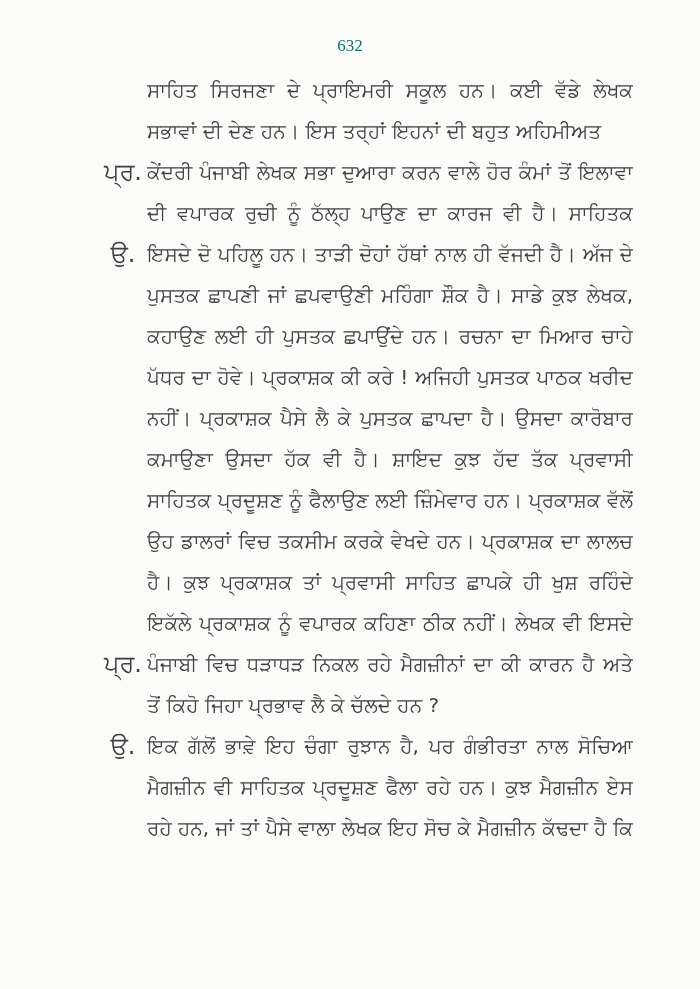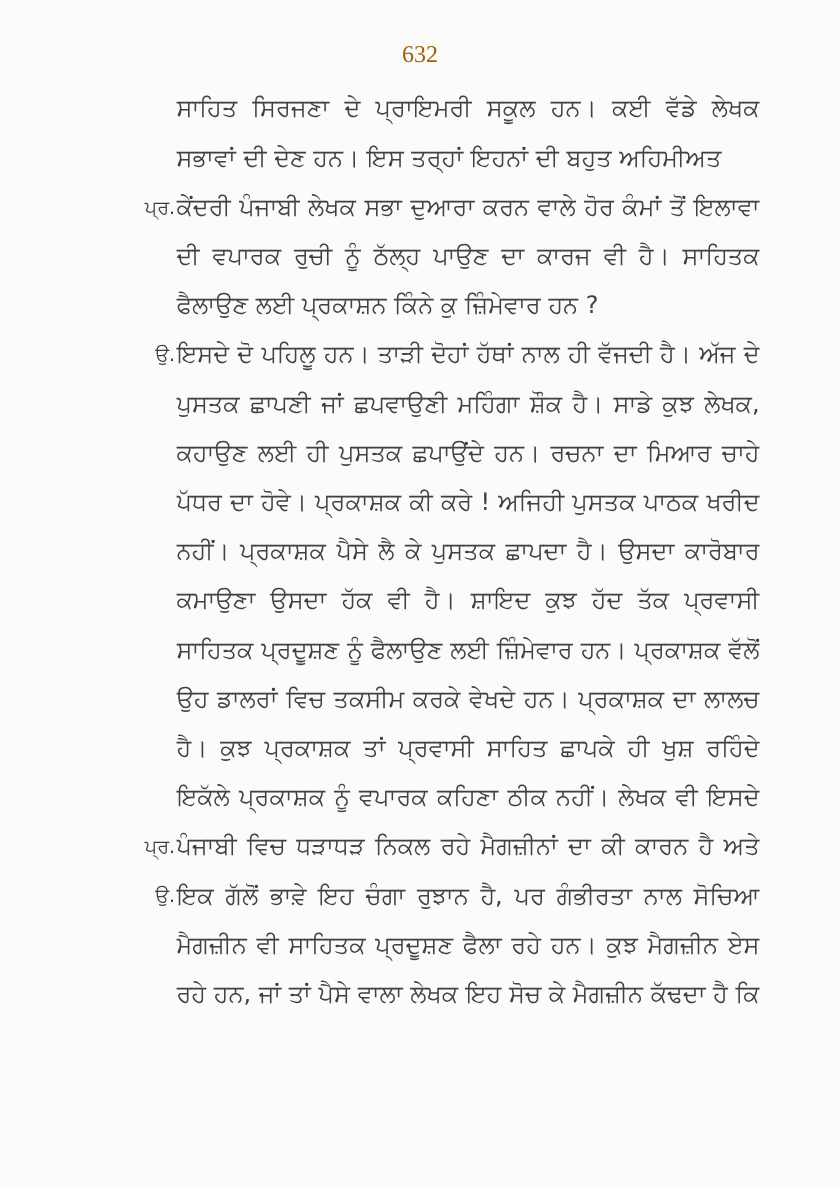--- a/index.html
+++ b/index.html
@@ -18,41 +18,41 @@
     overflow: hidden;
     box-sizing: border-box;
   }
   .page-number {
     position: absolute;
     top: 34px;
     left: 0;
     width: 700px;
     text-align: center;
     font-family: "Liberation Serif", serif;
-    font-size: 20px;
+    font-size: 17px;
     line-height: 24px;
-    color: #a16207;
+    color: #0f766e;
   }
   .content {
     position: absolute;
     left: 147px;
     top: 70px;
     width: 486px;
   }
   .block {
     position: relative;
   }
   .marker {
     position: absolute;
     left: -47px;
     top: 0;
     width: 46px;
-    font-size: 16px;
+    font-size: 24px;
     line-height: 41px;
-    text-align: right;
+    text-align: center;
     color: #3e3e3e;
     white-space: nowrap;
   }
   .line {
     font-size: 20px;
     line-height: 41px;
     height: 41px;
     overflow: hidden;
     color: #414141;
   }
@@ -76,40 +76,40 @@
 
     <section class="block">
       <div class="line j">ਸਾਹਿਤ ਸਿਰਜਣਾ ਦੇ ਪ੍ਰਾਇਮਰੀ ਸਕੂਲ ਹਨ। ਕਈ ਵੱਡੇ ਲੇਖਕ ਇਹਨਾਂ ਸਾਹਿਤ</div>
       <div class="line l">ਸਭਾਵਾਂ ਦੀ ਦੇਣ ਹਨ। ਇਸ ਤਰ੍ਹਾਂ ਇਹਨਾਂ ਦੀ ਬਹੁਤ ਅਹਿਮੀਅਤ ਹੈ।</div>
     </section>
 
     <section class="block">
       <div class="marker">ਪ੍ਰ.</div>
       <div class="line j">ਕੇਂਦਰੀ ਪੰਜਾਬੀ ਲੇਖਕ ਸਭਾ ਦੁਆਰਾ ਕਰਨ ਵਾਲੇ ਹੋਰ ਕੰਮਾਂ ਤੋਂ ਇਲਾਵਾ ਪ੍ਰਕਾਸ਼ਕਾਂ</div>
       <div class="line j">ਦੀ ਵਪਾਰਕ ਰੁਚੀ ਨੂੰ ਠੱਲ੍ਹ ਪਾਉਣ ਦਾ ਕਾਰਜ ਵੀ ਹੈ। ਸਾਹਿਤਕ ਪ੍ਰਦੂਸ਼ਨ ਨੂੰ</div>
-      <div class="line l">ਫੈਲਾਉਣ ਲਈ ਪ੍ਰਕਾਸ਼ਨ ਕਿੰਨੇ ਕੁ ਜ਼ਿੰਮੇਵਾਰ ਹਨ ?</div>
     </section>
 
     <section class="block">
       <div class="marker">ਉ.</div>
       <div class="line j">ਇਸਦੇ ਦੋ ਪਹਿਲੂ ਹਨ। ਤਾੜੀ ਦੋਹਾਂ ਹੱਥਾਂ ਨਾਲ ਹੀ ਵੱਜਦੀ ਹੈ। ਅੱਜ ਦੇ ਦੌਰ ਵਿਚ</div>
       <div class="line j">ਪੁਸਤਕ ਛਾਪਣੀ ਜਾਂ ਛਪਵਾਉਣੀ ਮਹਿੰਗਾ ਸ਼ੌਕ ਹੈ। ਸਾਡੇ ਕੁਝ ਲੇਖਕ, ਲੇਖਕ</div>
       <div class="line j">ਕਹਾਉਣ ਲਈ ਹੀ ਪੁਸਤਕ ਛਪਾਉਂਦੇ ਹਨ। ਰਚਨਾ ਦਾ ਮਿਆਰ ਚਾਹੇ ਕਿੰਨੇ ਵੀ ਨੀਵੇਂ</div>
       <div class="line j">ਪੱਧਰ ਦਾ ਹੋਵੇ। ਪ੍ਰਕਾਸ਼ਕ ਕੀ ਕਰੇ ! ਅਜਿਹੀ ਪੁਸਤਕ ਪਾਠਕ ਖਰੀਦ ਕੇ ਤਾਂ ਪੜ੍ਹਦਾ</div>
       <div class="line j">ਨਹੀਂ। ਪ੍ਰਕਾਸ਼ਕ ਪੈਸੇ ਲੈ ਕੇ ਪੁਸਤਕ ਛਾਪਦਾ ਹੈ। ਉਸਦਾ ਕਾਰੋਬਾਰ ਵੀ ਹੈ। ਮੁਨਾਫ਼ਾ</div>
       <div class="line j">ਕਮਾਉਣਾ ਉਸਦਾ ਹੱਕ ਵੀ ਹੈ। ਸ਼ਾਇਦ ਕੁਝ ਹੱਦ ਤੱਕ ਪ੍ਰਵਾਸੀ ਸਾਹਿਤਕਾਰ ਵੀ</div>
       <div class="line j">ਸਾਹਿਤਕ ਪ੍ਰਦੂਸ਼ਣ ਨੂੰ ਫੈਲਾਉਣ ਲਈ ਜ਼ਿੰਮੇਵਾਰ ਹਨ। ਪ੍ਰਕਾਸ਼ਕ ਵੱਲੋਂ ਕੀਤੀ ਮੰਗ ਨੂੰ</div>
       <div class="line j">ਉਹ ਡਾਲਰਾਂ ਵਿਚ ਤਕਸੀਮ ਕਰਕੇ ਵੇਖਦੇ ਹਨ। ਪ੍ਰਕਾਸ਼ਕ ਦਾ ਲਾਲਚ ਵਧਦਾ ਜਾਂਦਾ</div>
       <div class="line j">ਹੈ। ਕੁਝ ਪ੍ਰਕਾਸ਼ਕ ਤਾਂ ਪ੍ਰਵਾਸੀ ਸਾਹਿਤ ਛਾਪਕੇ ਹੀ ਖੁਸ਼ ਰਹਿੰਦੇ ਹਨ। ਇਸ ਤਰ੍ਹਾਂ</div>
       <div class="line j">ਇਕੱਲੇ ਪ੍ਰਕਾਸ਼ਕ ਨੂੰ ਵਪਾਰਕ ਕਹਿਣਾ ਠੀਕ ਨਹੀਂ। ਲੇਖਕ ਵੀ ਇਸਦੇ ਜ਼ਿੰਮੇਵਾਰ</div>
     </section>
 
     <section class="block">
       <div class="marker">ਪ੍ਰ.</div>
       <div class="line j">ਪੰਜਾਬੀ ਵਿਚ ਧੜਾਧੜ ਨਿਕਲ ਰਹੇ ਮੈਗਜ਼ੀਨਾਂ ਦਾ ਕੀ ਕਾਰਨ ਹੈ ਅਤੇ ਪਾਠਕ ਇਹਨਾਂ</div>
+      <div class="line l">ਤੋਂ ਕਿਹੋ ਜਿਹਾ ਪ੍ਰਭਾਵ ਲੈ ਕੇ ਚੱਲਦੇ ਹਨ ?</div>
     </section>
 
     <section class="block">
       <div class="marker">ਉ.</div>
       <div class="line j">ਇਕ ਗੱਲੋਂ ਭਾਵ਼ੇ ਇਹ ਚੰਗਾ ਰੁਝਾਨ ਹੈ, ਪਰ ਗੰਭੀਰਤਾ ਨਾਲ ਸੋਚਿਆ ਜਾਵੇ ਤਾਂ ਇਹ</div>
       <div class="line j">ਮੈਗਜ਼ੀਨ ਵੀ ਸਾਹਿਤਕ ਪ੍ਰਦੂਸ਼ਣ ਫੈਲਾ ਰਹੇ ਹਨ। ਕੁਝ ਮੈਗਜ਼ੀਨ ਏਸ ਲਈ ਛਾਪੇ ਜਾ</div>
       <div class="line j">ਰਹੇ ਹਨ, ਜਾਂ ਤਾਂ ਪੈਸੇ ਵਾਲਾ ਲੇਖਕ ਇਹ ਸੋਚ ਕੇ ਮੈਗਜ਼ੀਨ ਕੱਢਦਾ ਹੈ ਕਿ ਇਸ</div>
     </section>
 
   </div>

